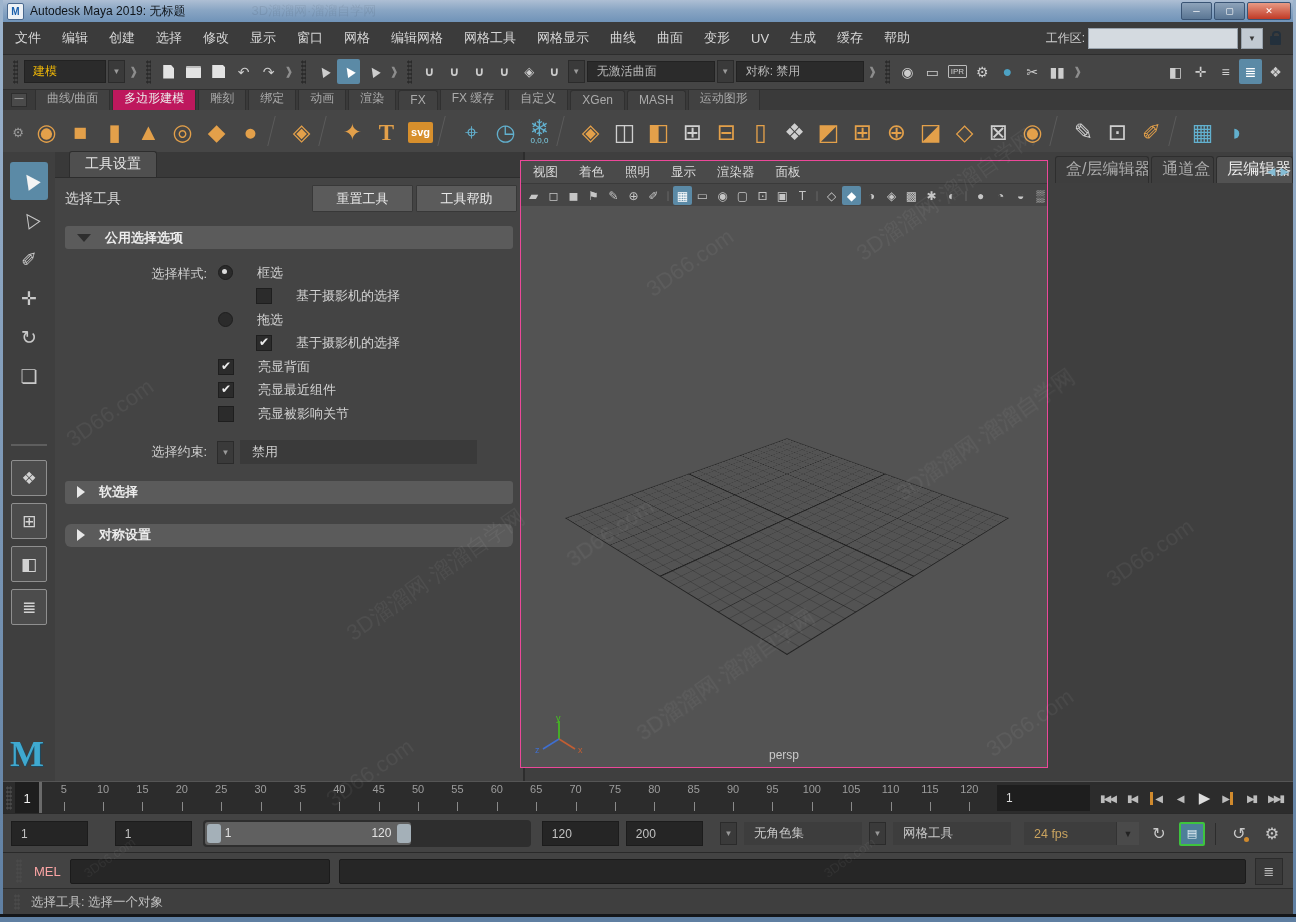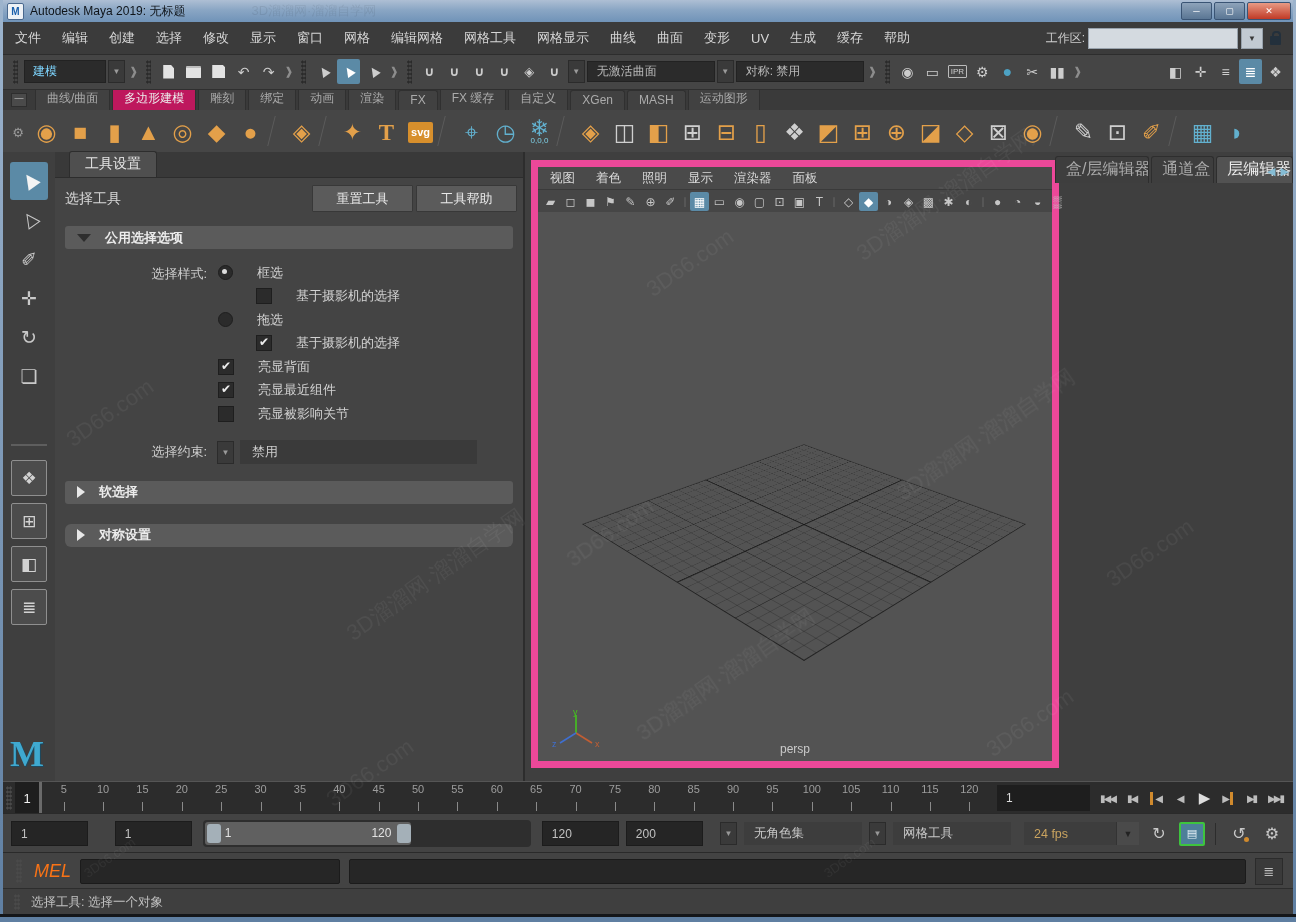--- a/index.html
+++ b/index.html
@@ -27,21 +27,21 @@
   .ws-box{width:148px;height:19px;background:#d4dae0;border:1px solid #98a2ac;}
   .ws-dd{width:20px;height:19px;background:#c2cad2;border:1px solid #98a2ac;display:flex;align-items:center;justify-content:center;color:#3a3a3a;font-size:8px;}
   .lock{width:11px;height:9px;background:#23303c;border-radius:1px;position:relative;margin-left:4px;margin-top:4px;}
   .lock::before{content:"";position:absolute;left:2px;top:-5px;width:5px;height:5px;border:2px solid #23303c;border-bottom:none;border-radius:4px 4px 0 0;}
 
   
   .statusline{position:absolute;top:54px;left:3px;right:3px;height:35px;background:#454545;border-bottom:1px solid #2f2f2f;
     display:flex;align-items:center;gap:2px;padding:0 6px;z-index:25;}
   .sl-right{margin-left:auto;display:flex;align-items:center;gap:2px;}
   .grip{width:5px;height:24px;margin:0 4px;background-image:radial-gradient(#2a2a2a 1px,transparent 1.3px);background-size:3px 4px;}
-  .menuset{width:72px;height:21px;background:#2b2b2b;border:1px solid #222;color:#7dd3fc;font-size:12px;display:flex;align-items:center;padding-left:8px;}
+  .menuset{width:72px;height:21px;background:#2b2b2b;border:1px solid #222;color:#eab308;font-size:12px;display:flex;align-items:center;padding-left:8px;}
   .dd-btn{width:15px;height:21px;background:#3a3a3a;border:1px solid #2b2b2b;display:flex;align-items:center;justify-content:center;color:#9b9b9b;font-size:8px;}
   .collapse{color:#8d8d8d;font-size:11px;padding:0 2px;}
   .sl-icon{min-width:23px;height:25px;display:flex;align-items:center;justify-content:center;font-size:14px;color:#cdcdcd;border-radius:2px;position:relative;}
   .sl-icon.active{background:#5b8aa6;color:#fff;}
   .sl-icon.ball .g{color:#4da2c4;font-size:16px;}
   .sl-icon.txt .g{font-size:8px;border:1px solid #bbb;padding:1px 2px;border-radius:1px;}
   .sl-icon.cur .g{display:inline-block;transform:rotate(-125deg);font-size:12px;}
   .sl-icon.snap .g{font-size:13px;font-weight:bold;}
   .sl-field{height:19px;background:#2b2b2b;border:1px solid #222;color:#b9b9b9;font-size:12px;display:flex;align-items:center;padding:0 9px;min-width:108px;white-space:nowrap;}
   .ic-page::before{content:"";width:11px;height:14px;background:#e3e3e3;clip-path:polygon(0 0,68% 0,100% 28%,100% 100%,0 100%);}
@@ -91,21 +91,21 @@
   .checkbox{width:14px;height:14px;background:#2b2b2b;border:1px solid #1e1e1e;color:#ededed;font-size:12px;line-height:13px;text-align:center;flex:none;}
   .checkbox.checked::after{content:"✔";}
   .constraint{display:flex;align-items:center;margin-top:14px;height:25px;font-size:13px;color:#cdcdcd;}
   .constraint .c-label{width:152px;text-align:right;}
   .constraint .dd-btn{margin:0 6px 0 10px;}
   .c-strip{width:225px;height:24px;background:#3a3a3a;display:flex;align-items:center;padding-left:12px;color:#cdcdcd;}
   .ts-frame.clps{margin-top:16px;}
   .ts-frame.clps2{margin-top:20px;border-radius:6px;}
 
   
-  .viewport{position:absolute;left:528px;top:8px;width:528px;height:608px;background:#535353;border:7px solid #ec4899;box-sizing:border-box;}
+  .viewport{position:absolute;left:517px;top:8px;width:528px;height:608px;background:#535353;border:1px solid #ec4899;box-sizing:border-box;}
   .vp-menubar{height:22px;display:flex;align-items:center;padding-left:12px;background:#4a4a4a;border-bottom:1px solid #3a3a3a;}
   .vp-menu{font-size:12.5px;color:#dadada;margin-right:21px;white-space:nowrap;}
   .vp-iconbar{height:23px;display:flex;align-items:center;background:#464646;border-bottom:1px solid #373737;padding-left:3px;gap:1px;}
   .vp-ic{width:19px;height:19px;display:flex;align-items:center;justify-content:center;font-size:12px;color:#c6c6c6;border-radius:2px;flex:none;}
   .vp-ic.active{background:#5b8aa6;color:#fff;}
   .vp-ic.sep{width:8px;color:#6d6d6d;font-size:10px;}
   .vp-canvas{position:absolute;left:0;right:0;top:45px;bottom:0;overflow:hidden;background:#535353;}
   .persp-grid{position:absolute;left:265px;top:311px;width:312px;height:312px;margin:-156px 0 0 -156px;
     transform:perspective(750px) rotateX(63deg) rotateZ(45deg);
     background-image:
@@ -155,21 +155,21 @@
   .fps-wrap{display:flex;flex:none;margin-left:6px;}
   .fps{width:82px;height:23px;background:#3d3d3d;color:#c9a35f;font-size:12.5px;display:flex;align-items:center;padding-left:10px;}
   .fps-dd{width:22px;height:23px;background:#4a4a4a;border-left:1px solid #333;display:flex;align-items:center;justify-content:center;color:#222;font-size:9px;}
   .rb-ic{width:26px;height:24px;display:flex;align-items:center;justify-content:center;font-size:16px;color:#c8c8c8;flex:none;position:relative;}
   .rb-ic.clip{width:22px;height:20px;border:2px solid #3ec43e;background:#4d7f99;font-size:11px;color:#e8f2f8;border-radius:2px;}
   .rb-ic.autokey::after{content:"";position:absolute;right:3px;bottom:4px;width:5px;height:5px;border-radius:50%;background:#d08a2d;}
   .rb-vsep{width:1px;height:22px;background:#2c2c2c;margin:0 3px;flex:none;}
 
   
   .melbar{position:absolute;top:852px;left:3px;right:3px;height:36px;background:#434343;display:flex;align-items:center;gap:9px;padding:0 10px;border-top:1px solid #2a2a2a;}
-  .mel-label{font-size:18px;color:#f97316;font-style:italic;}
+  .mel-label{font-size:13px;color:#fca5a5;}
   .mel-input,.mel-output{height:23px;background:#262626;border:1px solid #1b1b1b;color:#ccc;font-size:12px;padding:0 6px;border-radius:2px;}
   .mel-input{width:246px;flex:none;}
   .mel-output{flex:1;}
   .mel-ic{width:26px;height:25px;background:#3a3a3a;border:1px solid #2b2b2b;display:flex;align-items:center;justify-content:center;color:#bbb;font-size:13px;flex:none;}
   .helpbar{position:absolute;top:888px;left:3px;right:3px;height:26px;background:#3f3f3f;border-top:1px solid #2d2d2d;display:flex;align-items:center;gap:8px;padding-left:8px;font-size:12.5px;color:#c2c2c2;}
   .bottomframe{position:absolute;top:914px;left:0;right:0;height:8px;background:linear-gradient(#141619 40%,#5f7fa2 40%);z-index:55;}
 
   
   .wm{position:absolute;color:rgba(255,255,255,.055);font-size:22px;transform:rotate(-35deg);pointer-events:none;z-index:48;white-space:nowrap;}
   .wm.dark{color:rgba(0,0,0,.08);}

